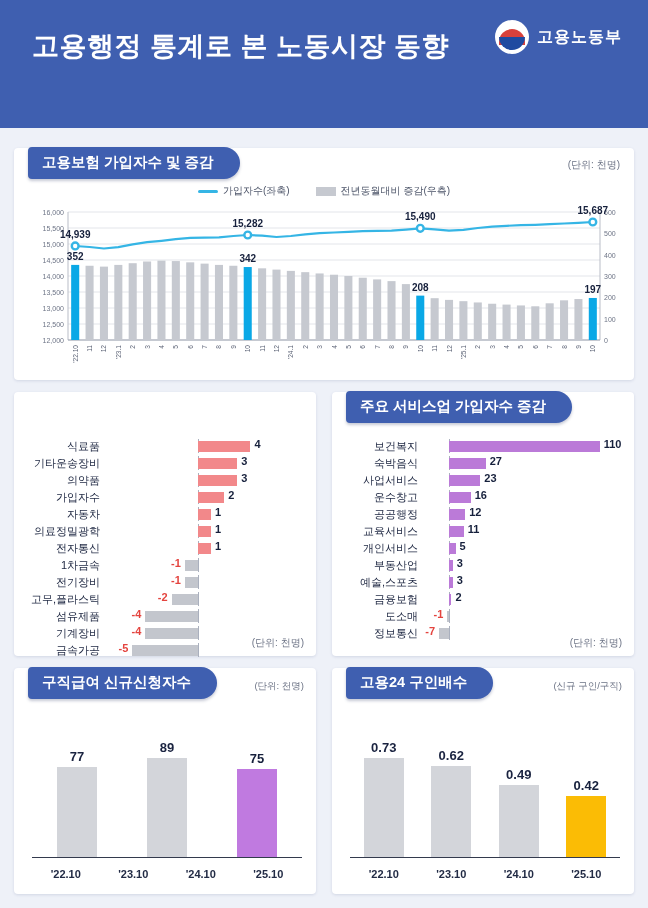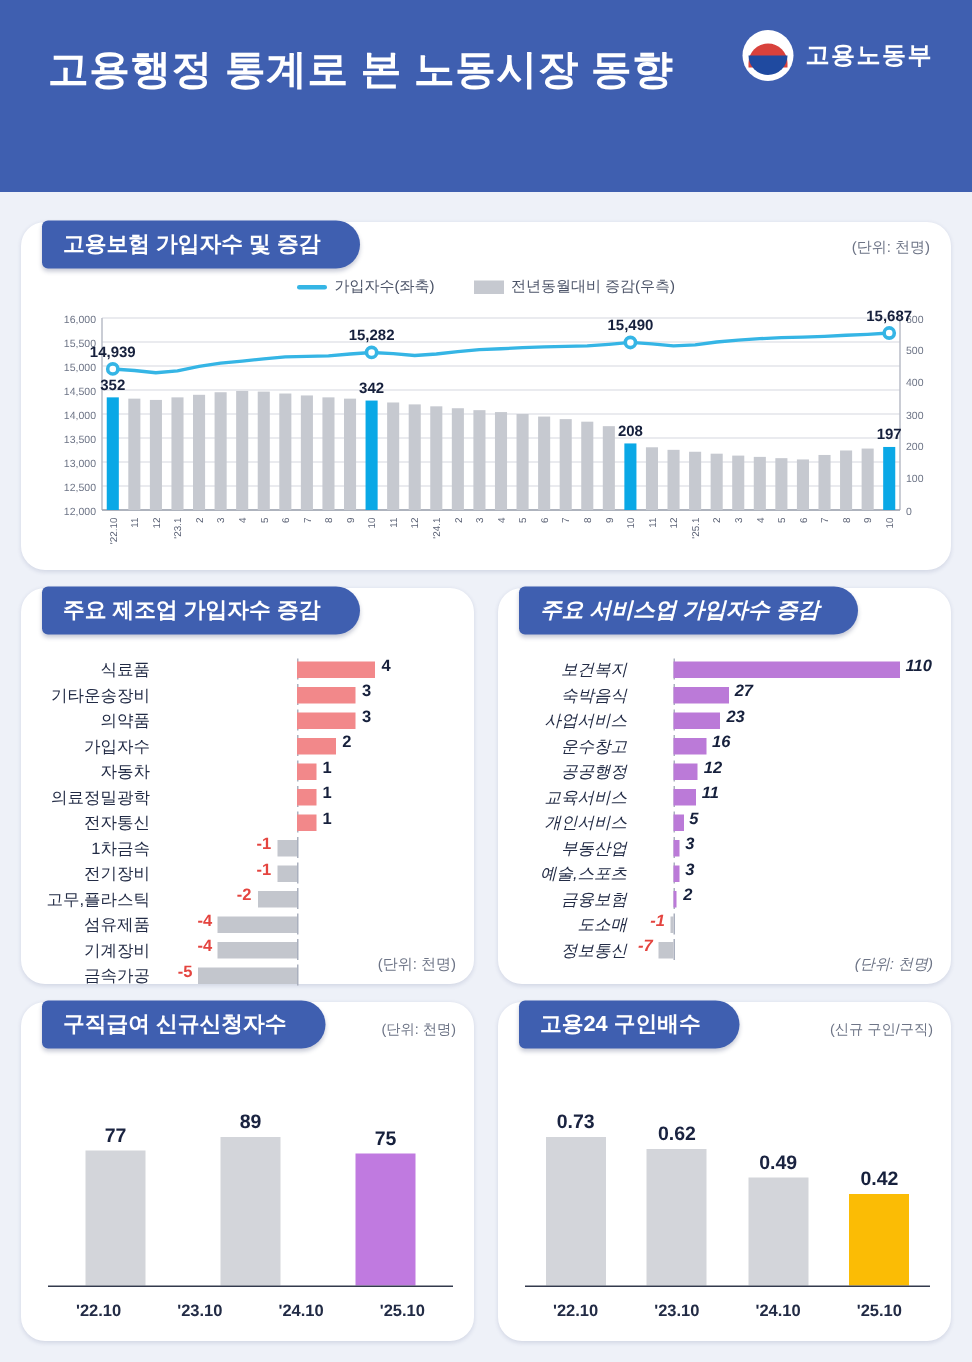--- a/index.html
+++ b/index.html
@@ -45,21 +45,21 @@
     content: ""; position: absolute; left: 4px; top: 17px;
     width: 26px; height: 13px; border-radius: 0 0 13px 13px;
     background: #1f4aa0;
   }
   .moel-text { font-size: 16px; font-weight: bold; color: #fff; letter-spacing: 1px; }
 
   
   .panel {
     position: absolute;
     background: #ffffff;
-    border-radius: 16px;
+    border-radius: 4px;
     box-shadow: 0 1px 3px rgba(40,60,110,0.14);
   }
   .ptitle {
     position: absolute;
     left: 14px; top: -1px;
     background: #3f5fb0;
     color: #fff;
     font-size: 14.5px; font-weight: bold;
     padding: 6px 26px 7px 14px;
     border-radius: 4px 16px 16px 4px;
@@ -82,21 +82,21 @@
     display: inline-block; width: 20px; height: 3px; background: #35b5e5;
     vertical-align: middle; margin-right: 5px; border-radius: 2px;
   }
   .legend span.swatch-bar {
     display: inline-block; width: 20px; height: 9px; background: #c6c9d0;
     vertical-align: middle; margin-right: 5px;
   }
 
   
   #p2 { left: 14px; top: 392px; width: 302px; height: 264px; }
-  #p3 { left: 332px; top: 392px; width: 302px; height: 264px; font-style: italic; }
+  #p3 { left: 332px; top: 392px; width: 302px; height: 264px; }
   .hbar-wrap { position: absolute; left: 0; top: 46px; right: 0; bottom: 24px; }
   .hrow { display: flex; align-items: center; height: 16px; margin-bottom: 1px; }
   .hrow .lbl {
     width: 92px; text-align: right; padding-right: 6px;
     font-size: 11px; color: #222b45; white-space: nowrap;
   }
   .hrow .track { position: relative; flex: 1; height: 12px; }
   .hrow .zero { position: absolute; top: -1px; bottom: -1px; width: 1px; background: #aab0be; }
   .hrow .bar { position: absolute; top: 1px; height: 11px; }
   .hrow .val {
@@ -252,21 +252,20 @@
         <text x="0" y="0" font-size="6.6" fill="#5b6275" text-anchor="end" font-family="Liberation Sans, sans-serif" transform="translate(509.7972972972973,141) rotate(-90)">6</text>
         <text x="0" y="0" font-size="6.6" fill="#5b6275" text-anchor="end" font-family="Liberation Sans, sans-serif" transform="translate(524.1756756756756,141) rotate(-90)">7</text>
         <text x="0" y="0" font-size="6.6" fill="#5b6275" text-anchor="end" font-family="Liberation Sans, sans-serif" transform="translate(538.5540540540541,141) rotate(-90)">8</text>
         <text x="0" y="0" font-size="6.6" fill="#5b6275" text-anchor="end" font-family="Liberation Sans, sans-serif" transform="translate(552.9324324324325,141) rotate(-90)">9</text>
         <text x="0" y="0" font-size="6.6" fill="#5b6275" text-anchor="end" font-family="Liberation Sans, sans-serif" transform="translate(567.3108108108108,141) rotate(-90)">10</text>
       </svg>
   </div>
 </div>
 
 <div class="panel" id="p2">
-  <div class="ptitle">주요 제조업 가입자수 증감</div>
   <div class="hbar-wrap" id="hb2">
       <div class="hrow">
         <div class="lbl">식료품</div>
         <div class="track">
           <div class="zero" style="left: 43.75%;"></div>
           <div class="bar" style="left: 43.75%; background: rgb(242, 136, 138); width: 25%;"></div>
           <div class="val" style="left: calc(68.75% + 4px); color: rgb(22, 32, 60);">4</div>
         </div>
       </div>
       <div class="hrow">

